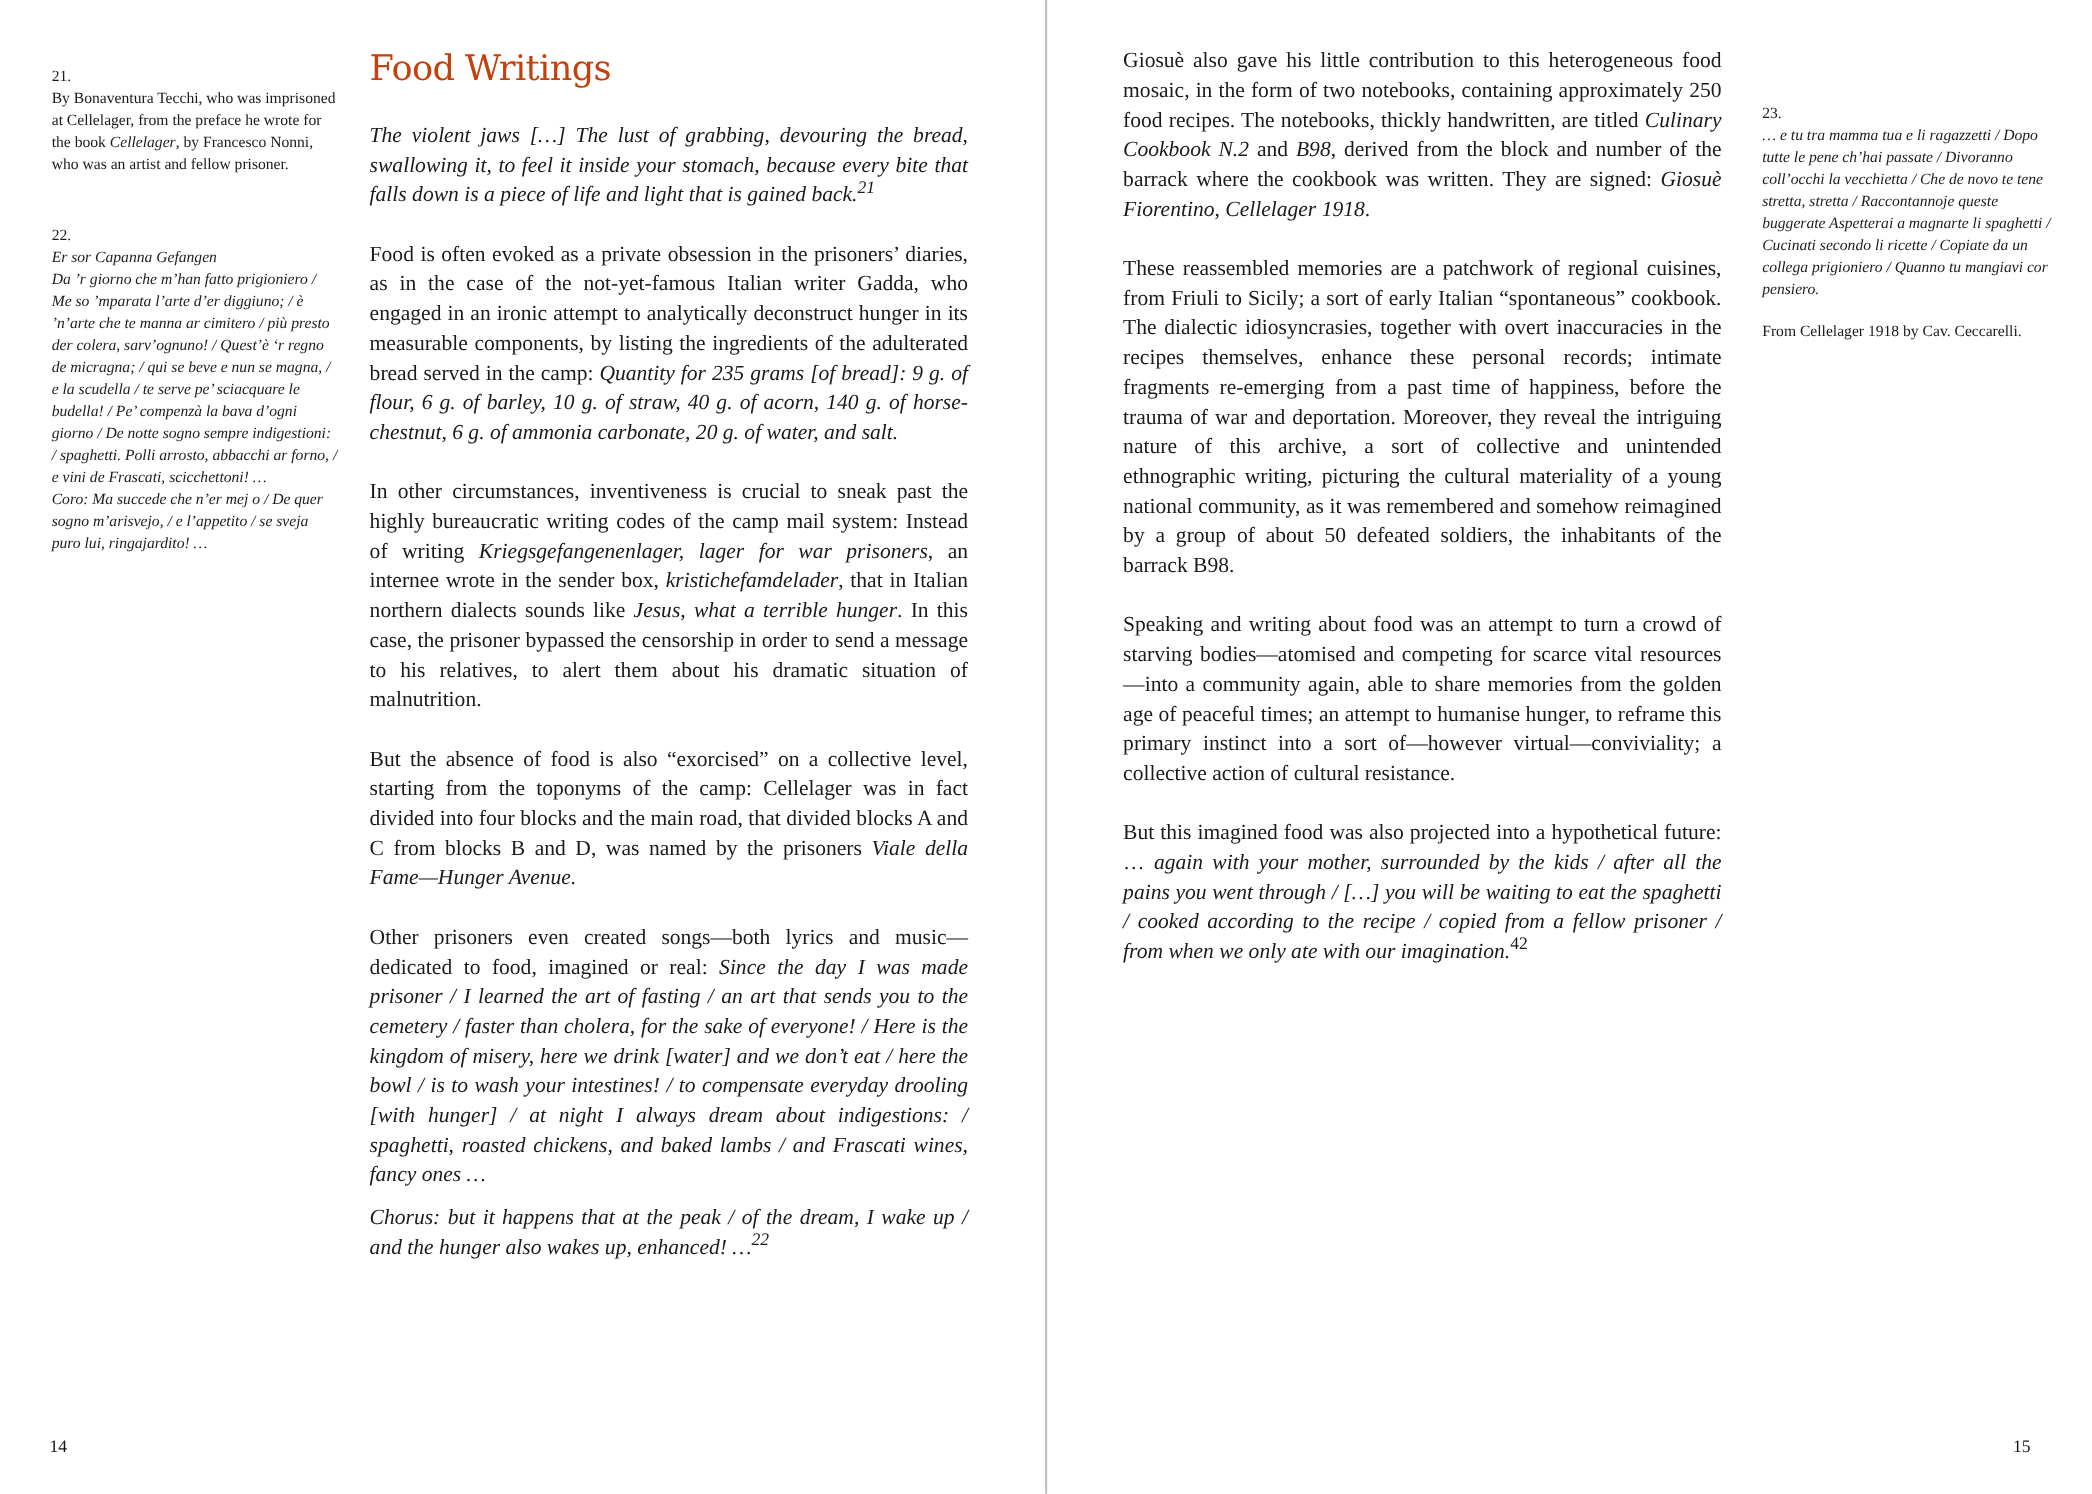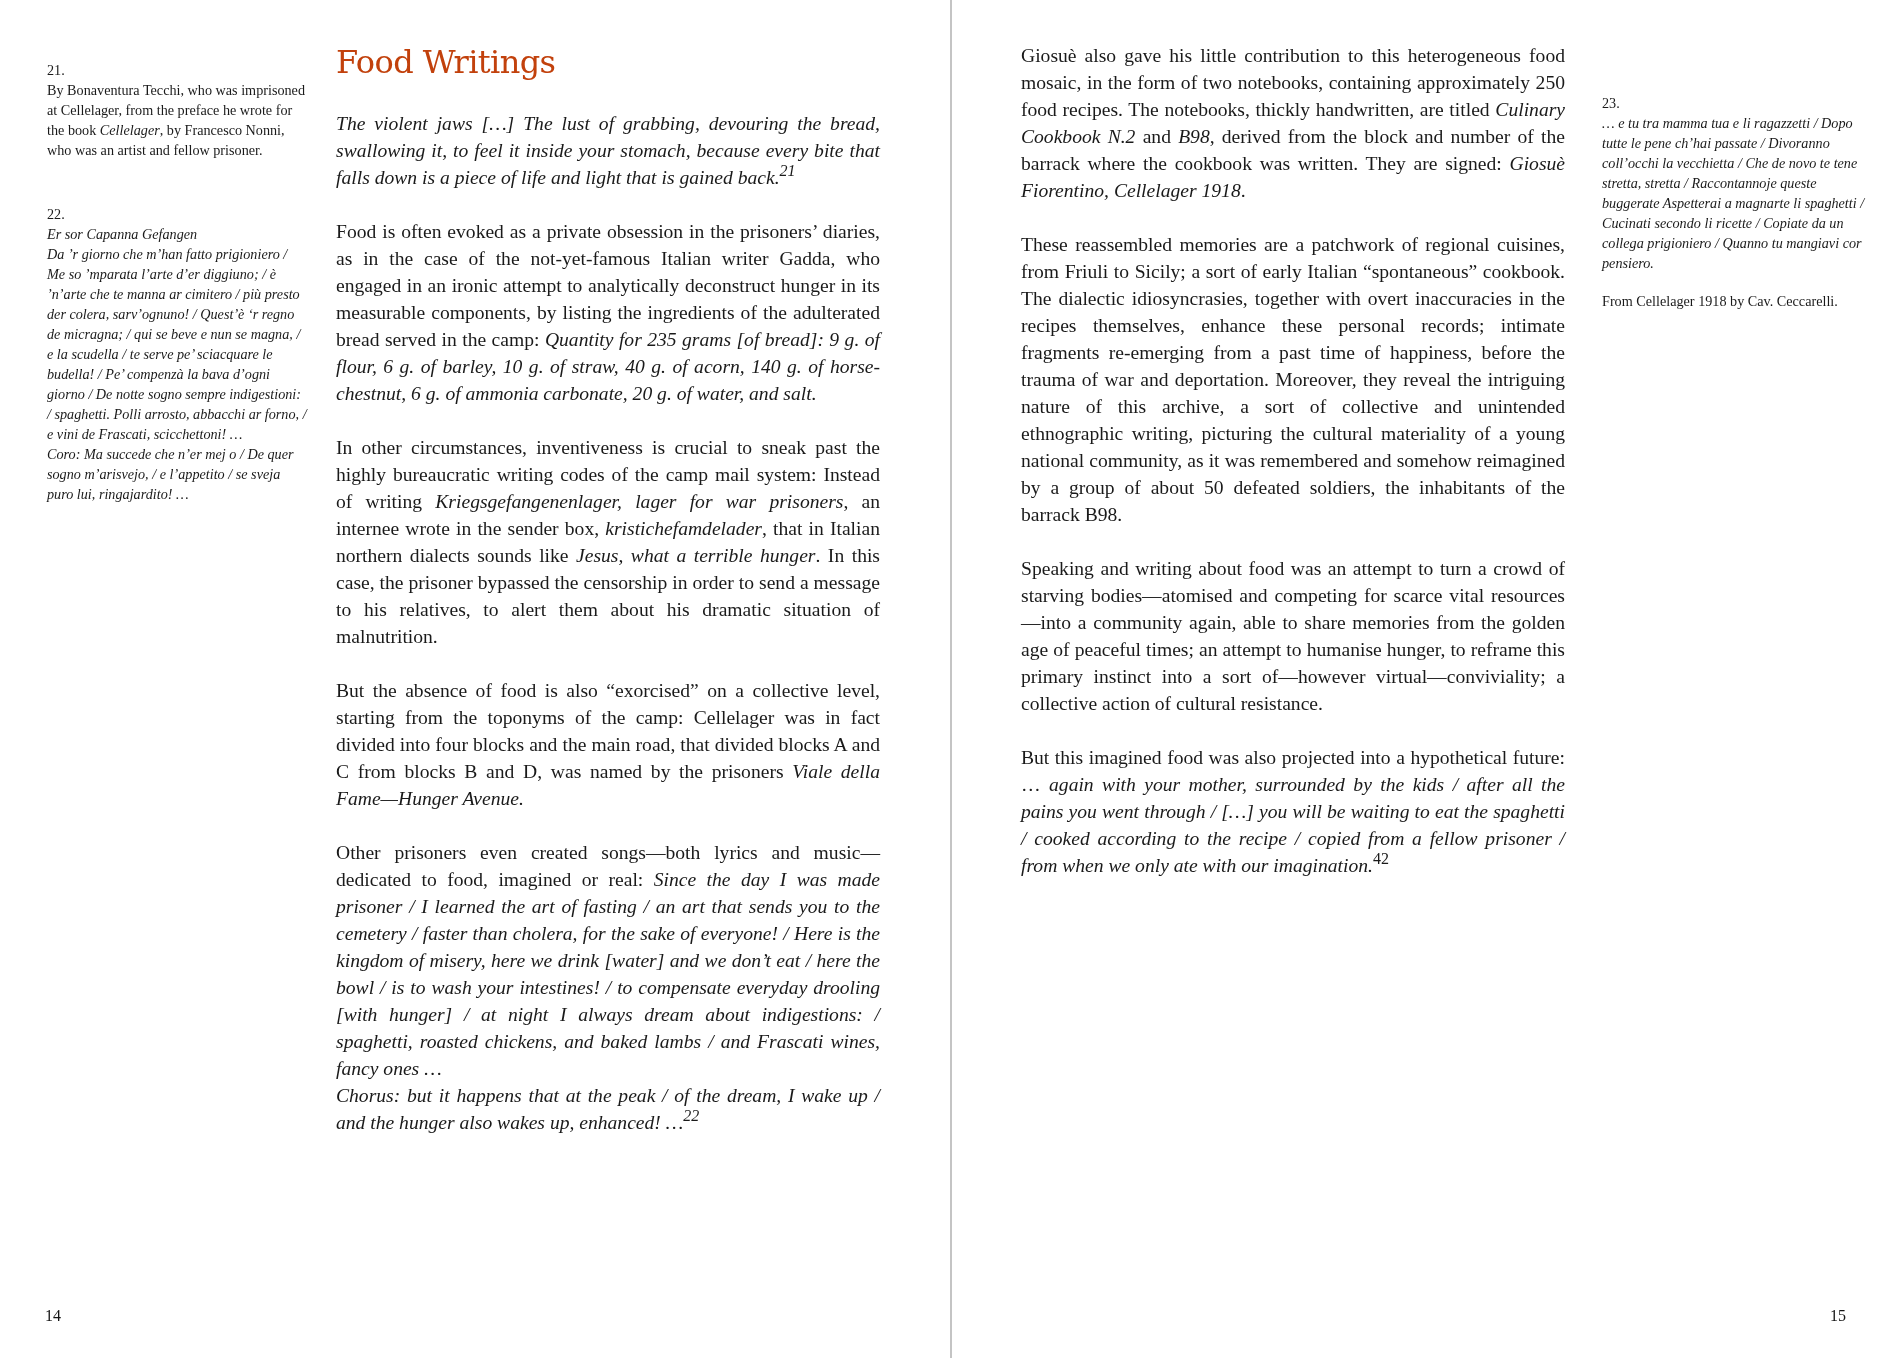--- a/index.html
+++ b/index.html
@@ -66,21 +66,21 @@
       font-family: "DejaVu Serif", "Liberation Serif", serif;
       font-weight: normal;
       font-size: 32px;
       line-height: 40px;
       letter-spacing: -0.6px;
       margin: 0 0 28px 0;
       text-align: left;
       color: #c2410c;
     }
     .para { margin: 0 0 27px 0; }
-    .para.tight { margin-bottom: 0; }
+    .para.tight { margin-bottom: 12px; }
     em, .em { font-style: italic; }
     sup {
       font-size: 16px;
       line-height: 0;
       vertical-align: 8px;
     }
 
     .folio {
       position: absolute;
       top: 1301px;

